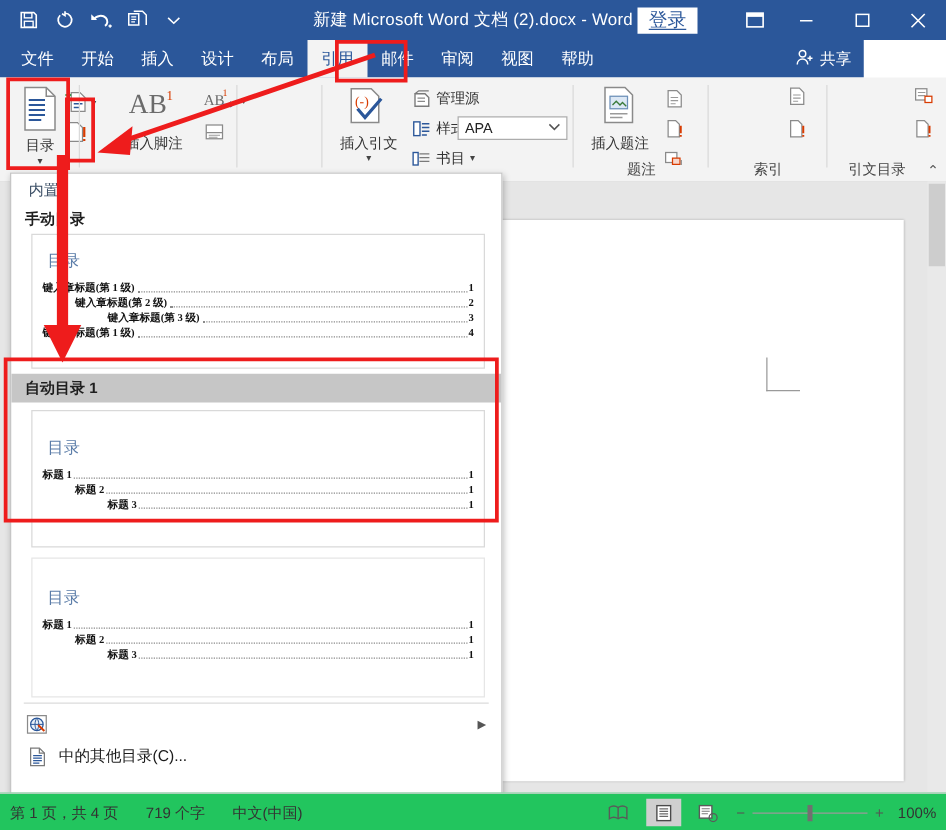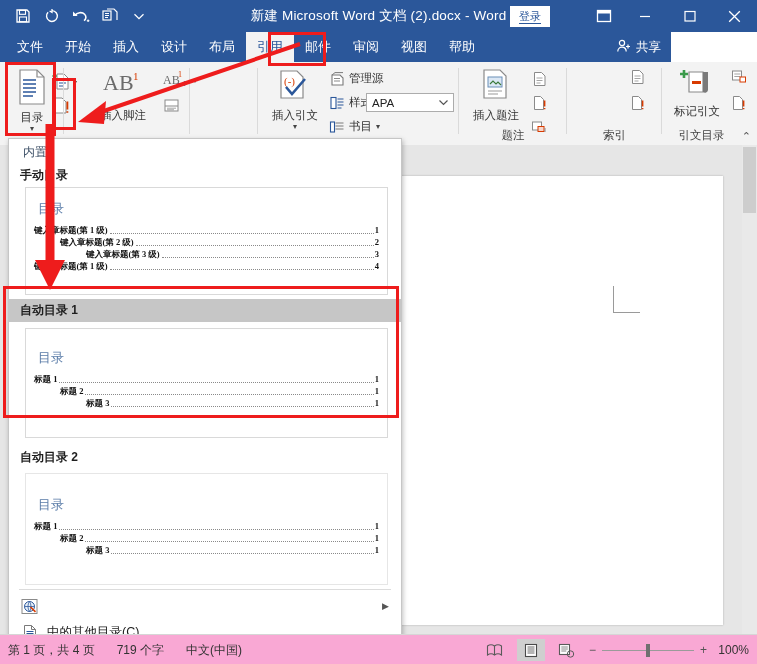--- a/index.html
+++ b/index.html
@@ -16,30 +16,30 @@
   .qat{position:absolute;left:10px;top:4px;height:24px;display:flex;align-items:center;gap:3px;}
   .qat-btn{width:26px;height:24px;display:flex;align-items:center;justify-content:center;color:#fff;}
   .qat-btn svg{display:block;}
   .title-text{
     position:absolute;left:0;top:0;width:757px;height:32px;
     display:flex;align-items:center;justify-content:center;
     color:#fff;font-size:13.5px;letter-spacing:.2px;pointer-events:none;
   }
   .signin{
     position:absolute;left:510px;top:6px;height:21px;padding:0 9px;
-    background:#fff;color:#2b579a;font-size:11px;
+    background:#fff;color:#2b579a;font-size:15px;
     display:flex;align-items:center;justify-content:center;
   }
   .signin span{border-bottom:1px solid #2b579a;line-height:13px;}
   .win-btns{position:absolute;right:0;top:0;height:32px;display:flex;}
   .win-btn{width:45px;height:32px;display:flex;align-items:center;justify-content:center;color:#fff;}
   .ribbon-display{position:absolute;left:585px;top:0;width:38px;height:32px;display:flex;align-items:center;justify-content:center;color:#fff;}
 
   
-  .tabstrip{position:absolute;left:0;top:32px;width:671px;height:30px;background:#2b579a;}
+  .tabstrip{position:absolute;left:0;top:32px;width:671px;height:30px;background:#2b579a;padding-left:20px;}
   .tabs{position:absolute;left:6px;top:0;height:30px;display:flex;align-items:stretch;}
   .tab{
     height:30px;padding:0 11px;display:flex;align-items:center;
     color:#fff;font-size:13px;white-space:nowrap;
   }
   .tab.active{background:#f3f3f3;color:#2b579a;}
   .tellme{
     position:absolute;left:525px;top:0;height:30px;display:flex;align-items:center;
     color:#fff;font-size:12.5px;gap:5px;
   }
@@ -110,21 +110,21 @@
 
   .dd-sep{height:1px;background:#dcdcdc;margin:4px 10px 3px 10px;}
   .dd-item{
     height:26px;display:flex;align-items:center;gap:9px;padding:0 8px 0 12px;
     font-size:12.5px;color:#1b1b1b;position:relative;
   }
   .dd-item .arrow{position:absolute;right:12px;font-size:9px;color:#555;}
   .dd-ico{width:17px;height:17px;flex:0 0 17px;display:flex;align-items:center;justify-content:center;}
 
   
-  .status{position:absolute;left:0;top:634px;width:757px;height:30px;background:#f9a8d4;border-top:1px solid #d6d6d6;}
+  .status{position:absolute;left:0;top:634px;width:757px;height:30px;background:#22c55e;border-top:1px solid #d6d6d6;}
   .st-left{position:absolute;left:8px;top:0;height:30px;display:flex;align-items:center;gap:22px;font-size:12px;color:#333;}
   .st-right{position:absolute;right:8px;top:0;height:30px;display:flex;align-items:center;gap:8px;font-size:12px;color:#333;}
   .viewbtn{width:28px;height:22px;display:flex;align-items:center;justify-content:center;color:#555;}
   .viewbtn.active{background:#cfcfcf;}
   .zoomslider{display:flex;align-items:center;gap:6px;color:#555;}
   .track{position:relative;width:92px;height:1px;background:#9a9a9a;}
   .knob{position:absolute;left:44px;top:-6px;width:4px;height:13px;background:#707070;}
   .zoomval{font-size:12px;color:#333;min-width:34px;text-align:right;}
 
   
@@ -418,31 +418,20 @@
               <path d="M2.5 1.5h6l3 3v10h-9z" fill="#fff" stroke="#8a8a8a" stroke-width="1"></path>
               <path d="M12.6 5.5v6M12.6 13v1.3" stroke="#d83b01" stroke-width="1.6"></path>
             </svg>
         </span>
       </div>
       <div class="gdiv" style="left:94px;"></div>
       <div class="glabel">索引</div>
     </div>
 
     <div class="rgroup" style="left:662px;width:95px;">
-      <div class="bigbtn" style="left:4px;top:6px;width:62px;">
-        <span>
-          <svg width="36" height="32" viewBox="0 0 36 32">
-              <path d="M10 4h14v20H10z" fill="#fff" stroke="#8a8a8a" stroke-width="1.2"></path>
-              <path d="M24 4h5v18a3 3 0 0 1-5 2z" fill="#7a7a7a"></path>
-              <rect x="13" y="13" width="9" height="3" fill="#d83b01"></rect>
-              <path d="M5 2v8M1 6h8" stroke="#3a9a4a" stroke-width="2.6"></path>
-            </svg>
-        </span>
-        <span class="lbl">标记引文</span>
-      </div>
       <div class="smallitem" style="left:68px;top:6px;">
         <span class="dd-ico">
           <svg width="16" height="16" viewBox="0 0 16 16">
               <rect x="1.5" y="2" width="9" height="9" fill="#fff" stroke="#8a8a8a" stroke-width="1"></rect>
               <path d="M3.3 5h6M3.3 7.5h6" stroke="#9a9a9a" stroke-width=".9"></path>
               <rect x="9" y="8" width="5.5" height="5" fill="#fff" stroke="#d83b01" stroke-width="1"></rect>
             </svg>
         </span>
       </div>
       <div class="smallitem" style="left:68px;top:32px;">
@@ -515,21 +504,20 @@
         </div>
         <div class="toc-line lvl3">
           <span class="t">标题 3</span>
           <span class="dots"></span>
           <span class="pg">1</span>
         </div>
       </div>
     </div>
 
     <div class="gal-item" style="margin-top:8px;">
-      <div class="gal-title">自动目录 2</div>
       <div class="gal-preview" style="height:88px;margin-top:4px;border-color:#e6e6e6;">
         <div class="prev-h" style="margin-top:10px;">目录</div>
         <div class="toc-line">
           <span class="t">标题 1</span>
           <span class="dots"></span>
           <span class="pg">1</span>
         </div>
         <div class="toc-line lvl2">
           <span class="t">标题 2</span>
           <span class="dots"></span>

